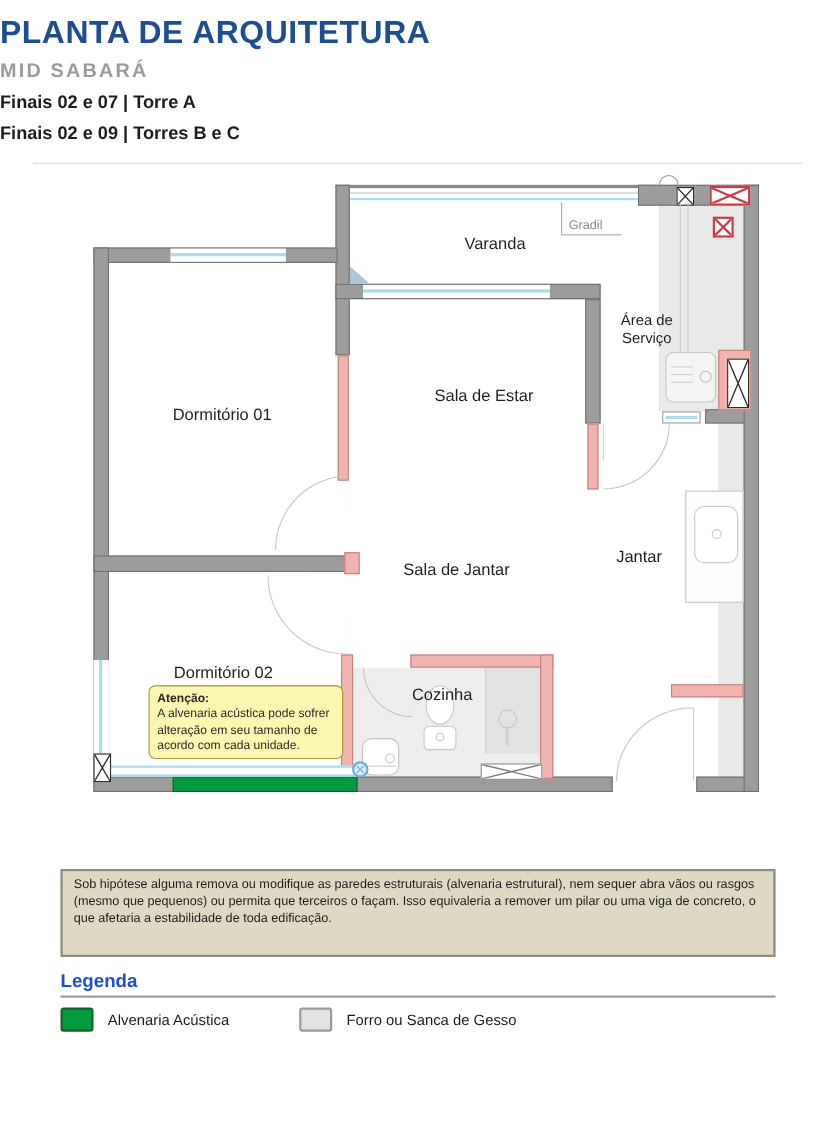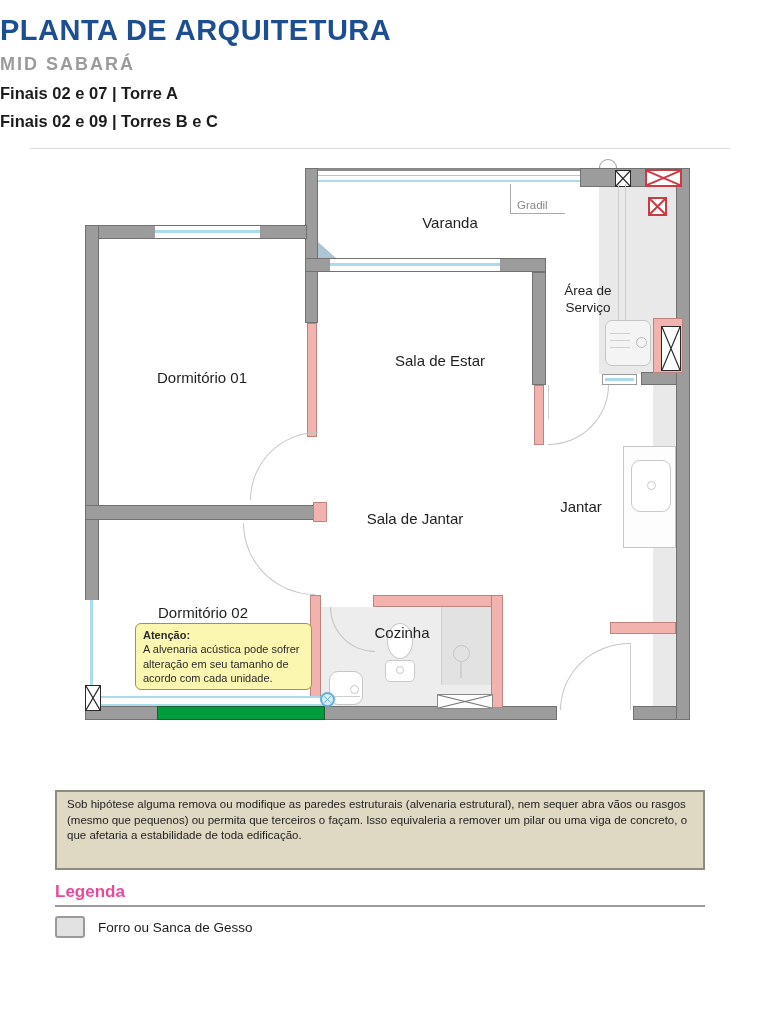--- a/index.html
+++ b/index.html
@@ -32,21 +32,21 @@
   .xb svg{position:absolute;left:0;top:0;width:100%;height:100%;}
   .xb path{fill:none;stroke:currentColor;stroke-width:1.2;}
   .xb-black{color:#2a2a2a;border:1.4px solid #2a2a2a;}
   .xb-red{color:#cc3b44;border:2px solid #cc3b44;}
   .xb-red path{stroke-width:2;}
   .tri{position:absolute;background:#aec5d5;clip-path:polygon(0 0,100% 100%,0 100%);}
   
   .nota{position:absolute;left:55px;top:790px;width:650px;height:80px;background:#dfd9c3;border:2px solid #8c8c80;box-sizing:border-box;padding:5px 10px;font-size:11.5px;line-height:1.35;color:#1d1d1d;}
   .nota b{display:block;font-size:12px;}
   
-  .leg-head{position:absolute;left:55px;top:882px;font-size:17px;font-weight:bold;color:#ec4899;}
+  .leg-head{position:absolute;left:55px;top:882px;font-size:17px;font-weight:bold;color:#1d4ed8;}
   .leg-rule{position:absolute;left:55px;top:905px;width:650px;height:2px;background:#9b9b9b;}
   .legend{position:absolute;left:55px;top:912px;width:650px;display:grid;grid-template-columns:217px 218px 215px;grid-auto-rows:30px;grid-auto-flow:column;}
   .leg-item{display:flex;align-items:center;gap:13px;font-size:13.5px;color:#1c1c1c;}
   .sw{width:30px;height:22px;border-radius:3px;box-sizing:border-box;flex:0 0 auto;}
   .sw-estrutural{background:#ababab;border:2px solid #6f6f6f;}
   .sw-vedacao{background:#f5b5b0;border:2px solid #b97f7a;}
   .sw-acustica{background:#009c3d;border:2px solid #19602c;}
   .sw-forro{background:#e2e2e2;border:2px solid #9a9a9a;}
 </style>
 </head>
@@ -204,17 +204,21 @@
 </div>
 
 <div class="nota">
   <span>Sob hipótese alguma remova ou modifique as paredes estruturais (alvenaria estrutural), nem sequer abra vãos ou rasgos (mesmo que pequenos) ou permita que terceiros o façam. Isso equivaleria a remover um pilar ou uma viga de concreto, o que afetaria a estabilidade de toda edificação.</span><br>
 </div>
 
 <div class="leg-head">Legenda</div>
 <div class="leg-rule"></div>
 <div class="legend">
   <div class="leg-item">
+    <span class="sw sw-acustica"></span>
+    <span>Alvenaria Acústica</span>
+  </div>
+  <div class="leg-item">
     <span class="sw sw-forro"></span>
     <span>Forro ou Sanca de Gesso</span>
   </div>
 
 </div>
 
 </body></html>

